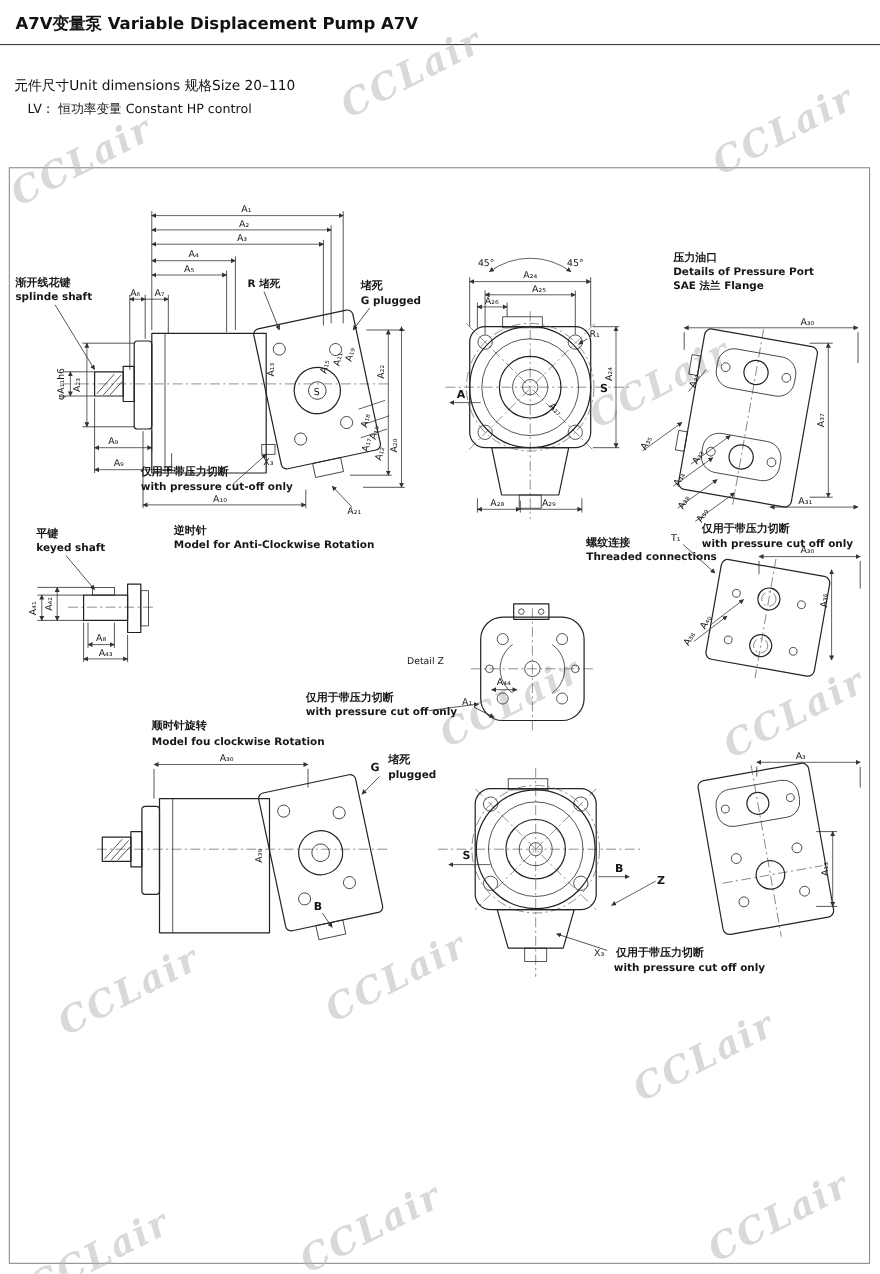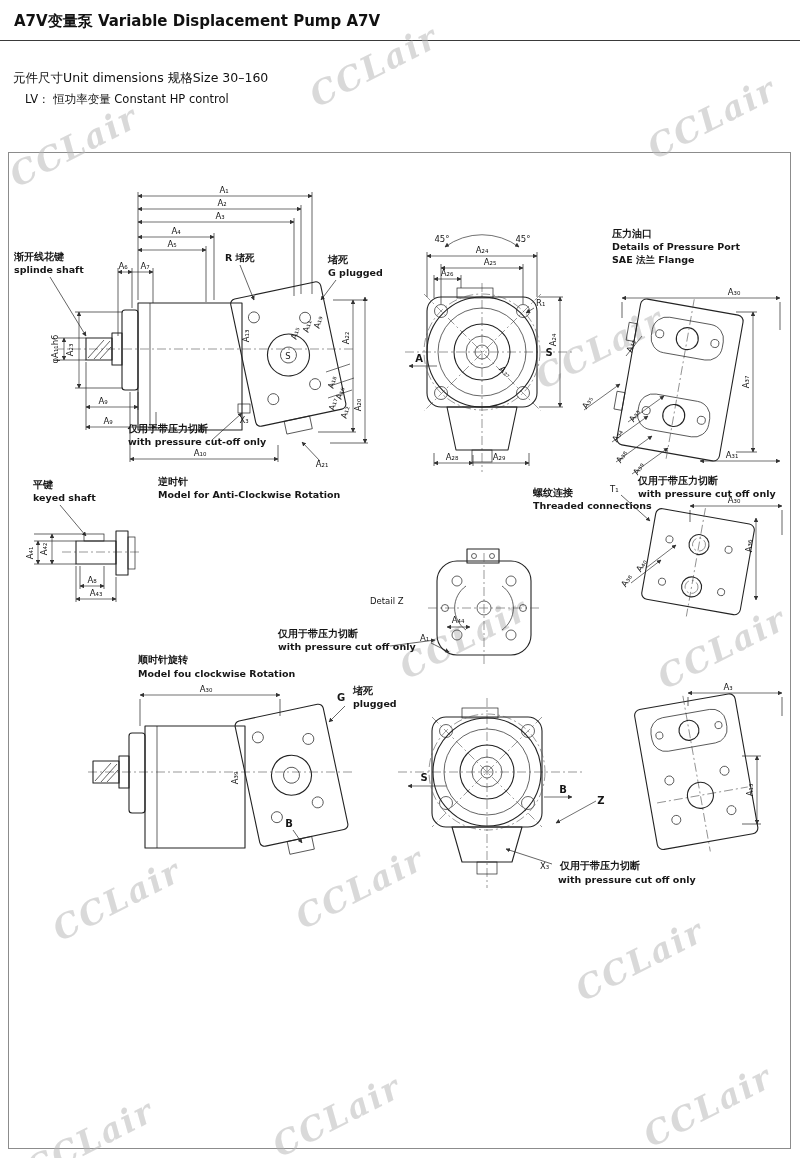--- a/index.html
+++ b/index.html
@@ -42,21 +42,21 @@
 <div class="wm" style="left:55px;top:912px">CCLair</div>
 <div class="wm" style="left:578px;top:972px">CCLair</div>
 <div class="wm" style="left:275px;top:1128px">CCLair</div>
 <div class="wm" style="left:646px;top:1118px">CCLair</div>
 <div class="wm" style="left:28px;top:1152px">CCLair</div>
 
 <div class="frame"></div>
 
 <div class="title">A7V变量泵 Variable Displacement Pump A7V</div>
 <div class="rule"></div>
-<div class="sub1">元件尺寸Unit dimensions 规格Size 30–160</div>
+<div class="sub1">元件尺寸Unit dimensions 规格Size 20–110</div>
 <div class="sub2">LV： 恒功率变量 Constant HP control</div>
 
 <svg class="draw" width="800" height="1158" viewBox="0 0 800 1158">
   <defs>
     <marker id="arr" viewBox="0 0 10 10" refX="9" refY="5" markerWidth="6.5" markerHeight="6.5" orient="auto-start-reverse">
       <path d="M0,0 L10,5 L0,10 z" fill="#333"></path>
     </marker>
   </defs>
 
   <g>

